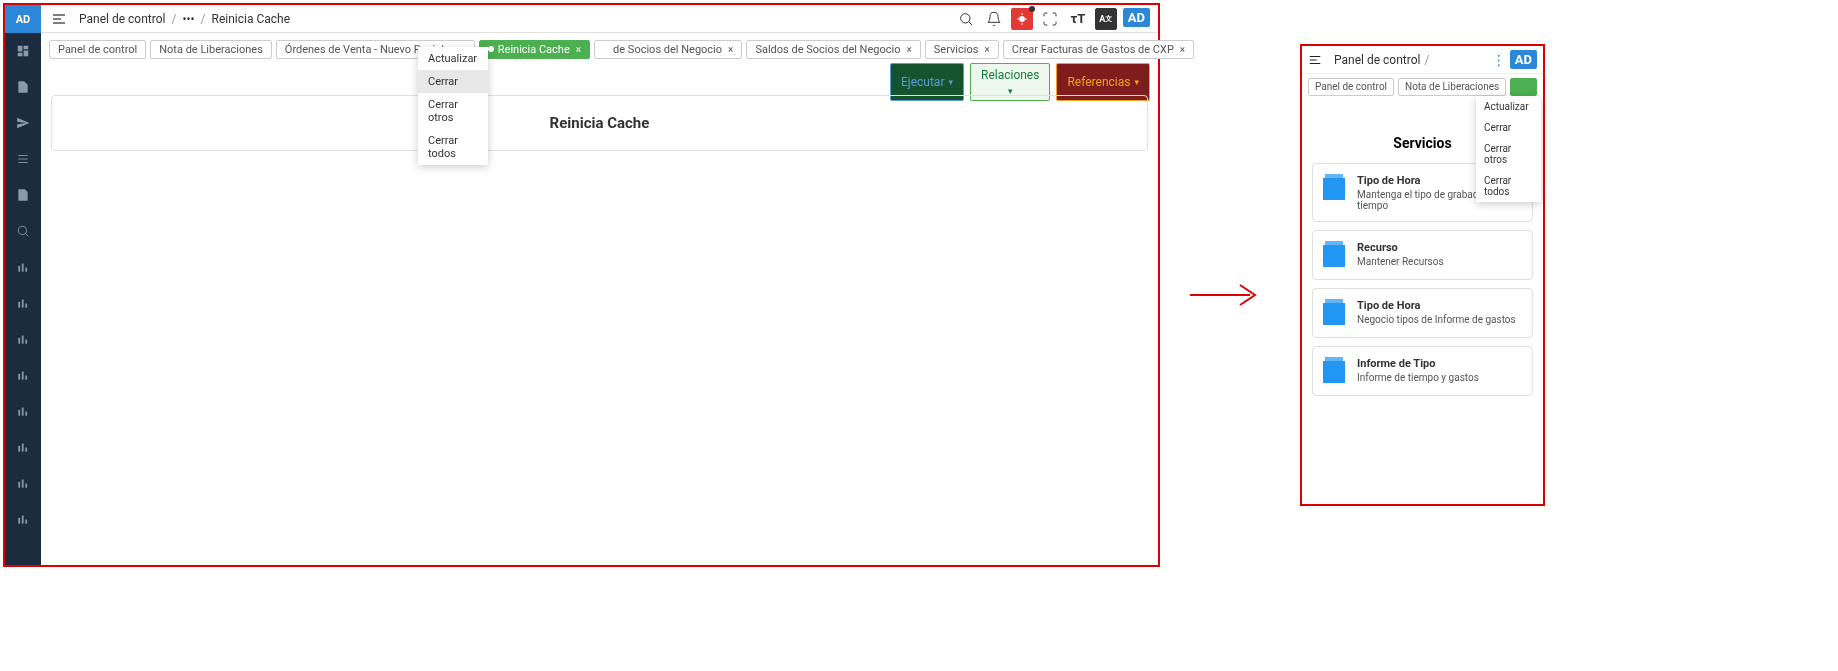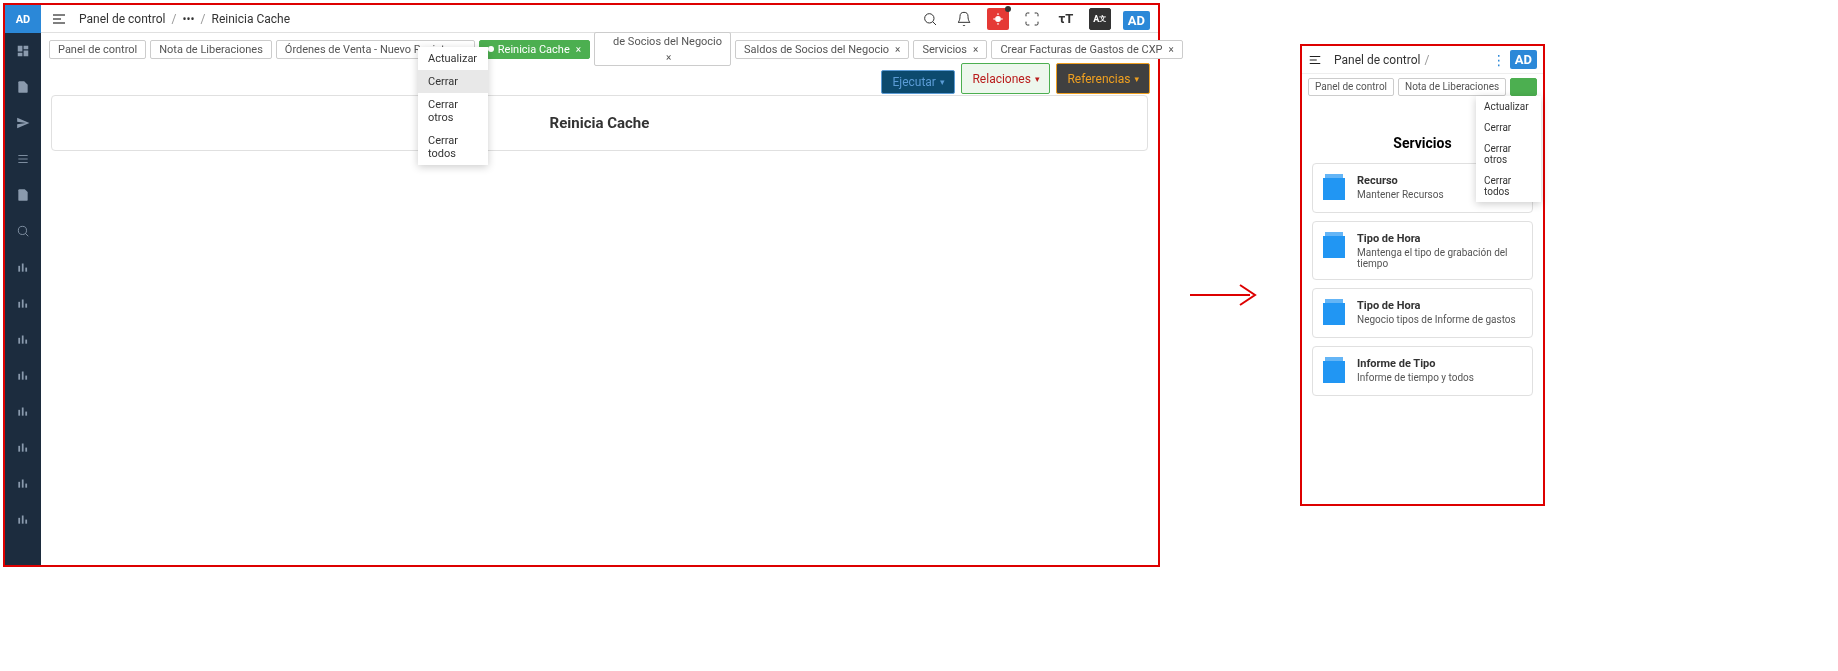--- a/index.html
+++ b/index.html
@@ -17,21 +17,21 @@
 .sidebar-logo { width: 36px; height: 28px; background: #2b88d8; display: flex; align-items: center; justify-content: center; color: #fff; font-size: 11px; font-weight: bold; }
 .sidebar-icon { width: 36px; height: 36px; display: flex; align-items: center; justify-content: center; color: #8a9aad; cursor: pointer; }
 .sidebar-icon svg { width: 14px; height: 14px; fill: currentColor; }
 
 
 .header { position: absolute; left: 36px; top: 0; right: 0; height: 28px; display: flex; align-items: center; padding: 0 8px; border-bottom: 1px solid #e0e0e0; }
 .header-menu-icon { width: 20px; height: 20px; display: flex; align-items: center; justify-content: center; cursor: pointer; margin-right: 10px; }
 .breadcrumb { display: flex; align-items: center; font-size: 12px; color: #333; }
 .breadcrumb .sep { margin: 0 6px; color: #999; }
 .breadcrumb .ellipsis { cursor: pointer; }
-.header-right { margin-left: auto; display: flex; align-items: flex-end; gap: 12px; }
+.header-right { margin-left: auto; display: flex; align-items: flex-start; gap: 6px; }
 .header-icon { width: 22px; height: 22px; display: flex; align-items: center; justify-content: center; cursor: pointer; color: #333; }
 .header-icon.bug { background: #e53935; color: #fff; border-radius: 2px; position: relative; }
 .header-icon.bug::after { content:''; position:absolute; top:-2px; right:-2px; width:6px; height:6px; background:#333; border-radius:50%; }
 .header-icon.font-size { border: 1px solid #333; border-radius: 2px; font-size: 9px; font-weight: bold; background:#333; color:#fff; }
 .header-logo-right { background: #2b88d8; color: #fff; font-size: 13px; font-weight: bold; padding: 2px 5px; border-radius: 2px; }
 
 
 .tabs-row { position: absolute; left: 36px; top: 32px; right: 0; height: 24px; display: flex; align-items: center; padding: 0 8px; gap: 4px; }
 .tab { border: 1px solid #ccc; border-radius: 2px; padding: 2px 8px; font-size: 11px; color: #555; background: #fff; cursor: pointer; display: flex; align-items: center; gap: 4px; white-space: nowrap; }
 .tab.active { background: #4caf50; color: #fff; border-color: #4caf50; }
@@ -39,23 +39,23 @@
 .tab .close { font-size: 10px; color: inherit; margin-left: 2px; }
 
 
 .context-menu { position: absolute; left: 413px; top: 42px; width: 70px; background: #fff; box-shadow: 0 2px 8px rgba(0,0,0,0.2); z-index: 100; }
 .context-menu-item { padding: 5px 10px; font-size: 11px; color: #333; cursor: pointer; }
 .context-menu-item.hover { background: #e8e8e8; }
 
 
 .actions-row { position: absolute; right: 8px; top: 58px; display: flex; gap: 6px; }
 .action-btn { border: 1px solid; border-radius: 2px; padding: 4px 10px; font-size: 12px; cursor: pointer; display: flex; align-items: center; gap: 4px; }
-.action-btn.ejecutar { border-color: #5b9bd5; color: #5b9bd5; background: #0c4a6e; margin-top: 7px; }
-.action-btn.relaciones { border-color: #4caf50; color: #b91c1c; background: #edf7ed; }
-.action-btn.referencias { border-color: #f0a020; color: #f0a020; background: #404040; }
+.action-btn.ejecutar { border-color: #5b9bd5; color: #5b9bd5; background: #14532d; }
+.action-btn.relaciones { border-color: #4caf50; color: #15803d; background: #edf7ed; flex-direction: column; }
+.action-btn.referencias { border-color: #f0a020; color: #f0a020; background: #7f1d1d; }
 .action-btn .chev { font-size: 9px; }
 
 
 .main-content { position: absolute; left: 46px; top: 90px; right: 10px; border: 1px solid #e0e0e0; border-radius: 4px; padding: 18px; text-align: center; }
 .main-title { font-size: 15px; font-weight: bold; color: #333; }
 
 
 .panel-right .r-header { height: 28px; display: flex; align-items: center; padding: 0 6px; border-bottom: 1px solid #eee; }
 .panel-right .r-header .menu-icon { width: 16px; height: 16px; margin-right: 10px; cursor:pointer; }
 .panel-right .r-header .title { font-size: 12px; color: #333; }
@@ -231,21 +231,21 @@
       </div>
     <div class="tab">
         <span>Órdenes de Venta - Nuevo Registro</span>
         <span class="close">×</span>
       </div>
     <div class="tab active">
         <span class="dot"></span>
         <span>Reinicia Cache</span>
         <span class="close">×</span>
       </div>
-    <div class="tab" style="padding-left:18px;flex-direction:column;">
+    <div class="tab" style="padding-left:18px;">
         <span>de Socios del Negocio</span>
         <span class="close">×</span>
       </div>
     <div class="tab">
         <span>Saldos de Socios del Negocio</span>
         <span class="close">×</span>
       </div>
     <div class="tab">
         <span>Servicios</span>
         <span class="close">×</span>
@@ -312,31 +312,31 @@
   <div class="r-context">
     <div class="r-context-item">Actualizar</div>
     <div class="r-context-item">Cerrar</div>
     <div class="r-context-item">Cerrar otros</div>
     <div class="r-context-item">Cerrar todos</div>
   </div>
   <div class="r-main-title">Servicios</div>
 
   <div class="card">
     <div class="card-icon"></div>
+    <div class="card-title">Tipo de Hora</div>
+    <div class="card-desc">Mantenga el tipo de grabación del tiempo</div>
+  </div>
+  <div class="card">
+    <div class="card-icon"></div>
     <div class="card-title">Recurso</div>
     <div class="card-desc">Mantener Recursos</div>
-  </div>
-  <div class="card">
-    <div class="card-icon"></div>
-    <div class="card-title">Tipo de Hora</div>
-    <div class="card-desc">Mantenga el tipo de grabación del tiempo</div>
   </div>
   <div class="card">
     <div class="card-icon"></div>
     <div class="card-title">Tipo de Hora</div>
     <div class="card-desc">Negocio tipos de Informe de gastos</div>
   </div>
   <div class="card">
     <div class="card-icon"></div>
     <div class="card-title">Informe de Tipo</div>
-    <div class="card-desc">Informe de tiempo y todos</div>
+    <div class="card-desc">Informe de tiempo y gastos</div>
   </div>
 </div>
 
 </body></html>

